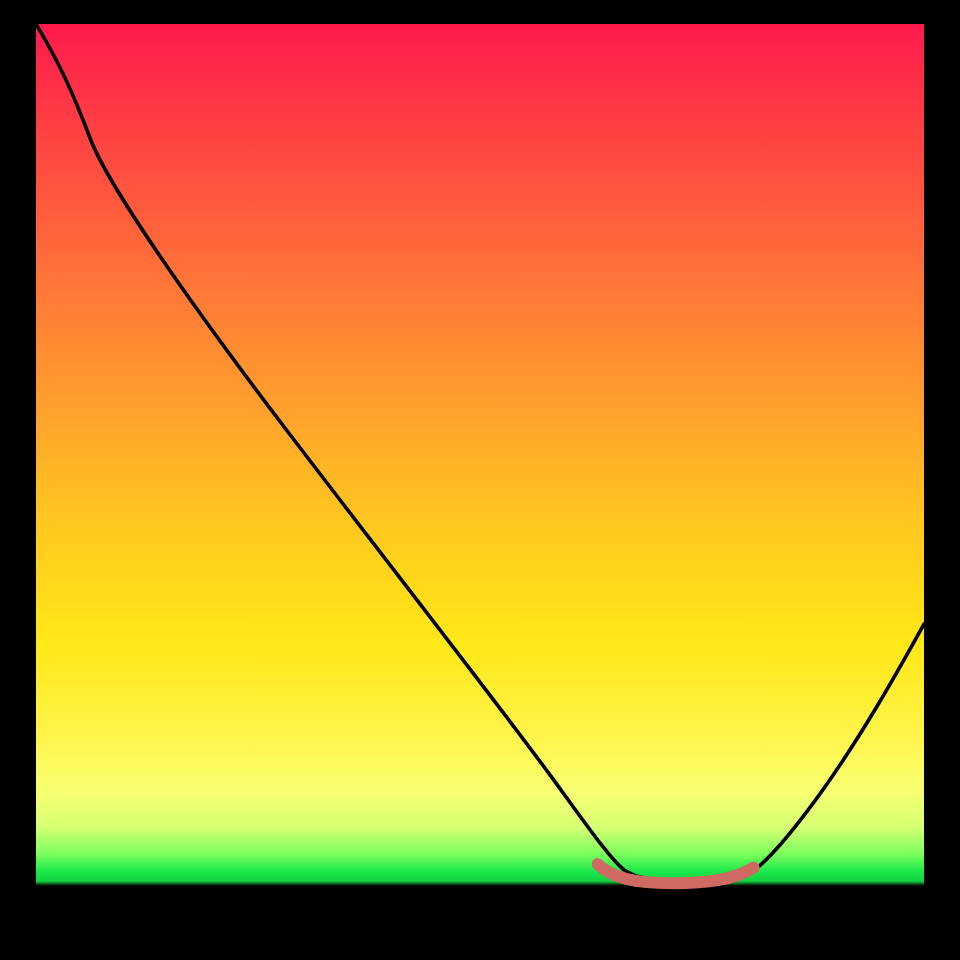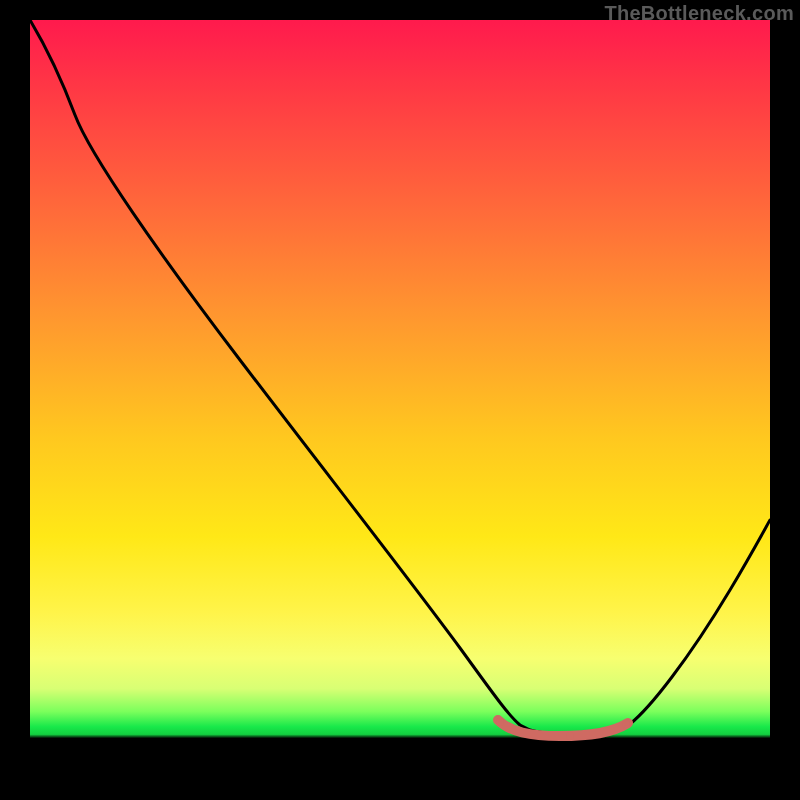--- a/index.html
+++ b/index.html
@@ -60,21 +60,20 @@
     left: 0;
     width: 740px;
     height: 760px;
   }
 </style>
 </head>
 <body>
 
 <div class="frame">
 
-  <div class="brand">TheBottleneck.com</div>
 
   <div class="plot-area">
     <svg class="curve" viewBox="0 0 740 760" preserveAspectRatio="none">
 
       <path d="M 0 0
                C 18 30, 30 55, 45 95
                C 60 135, 130 235, 210 340
                C 300 458, 380 560, 430 628
                C 462 672, 478 695, 490 705
                L 500 710

